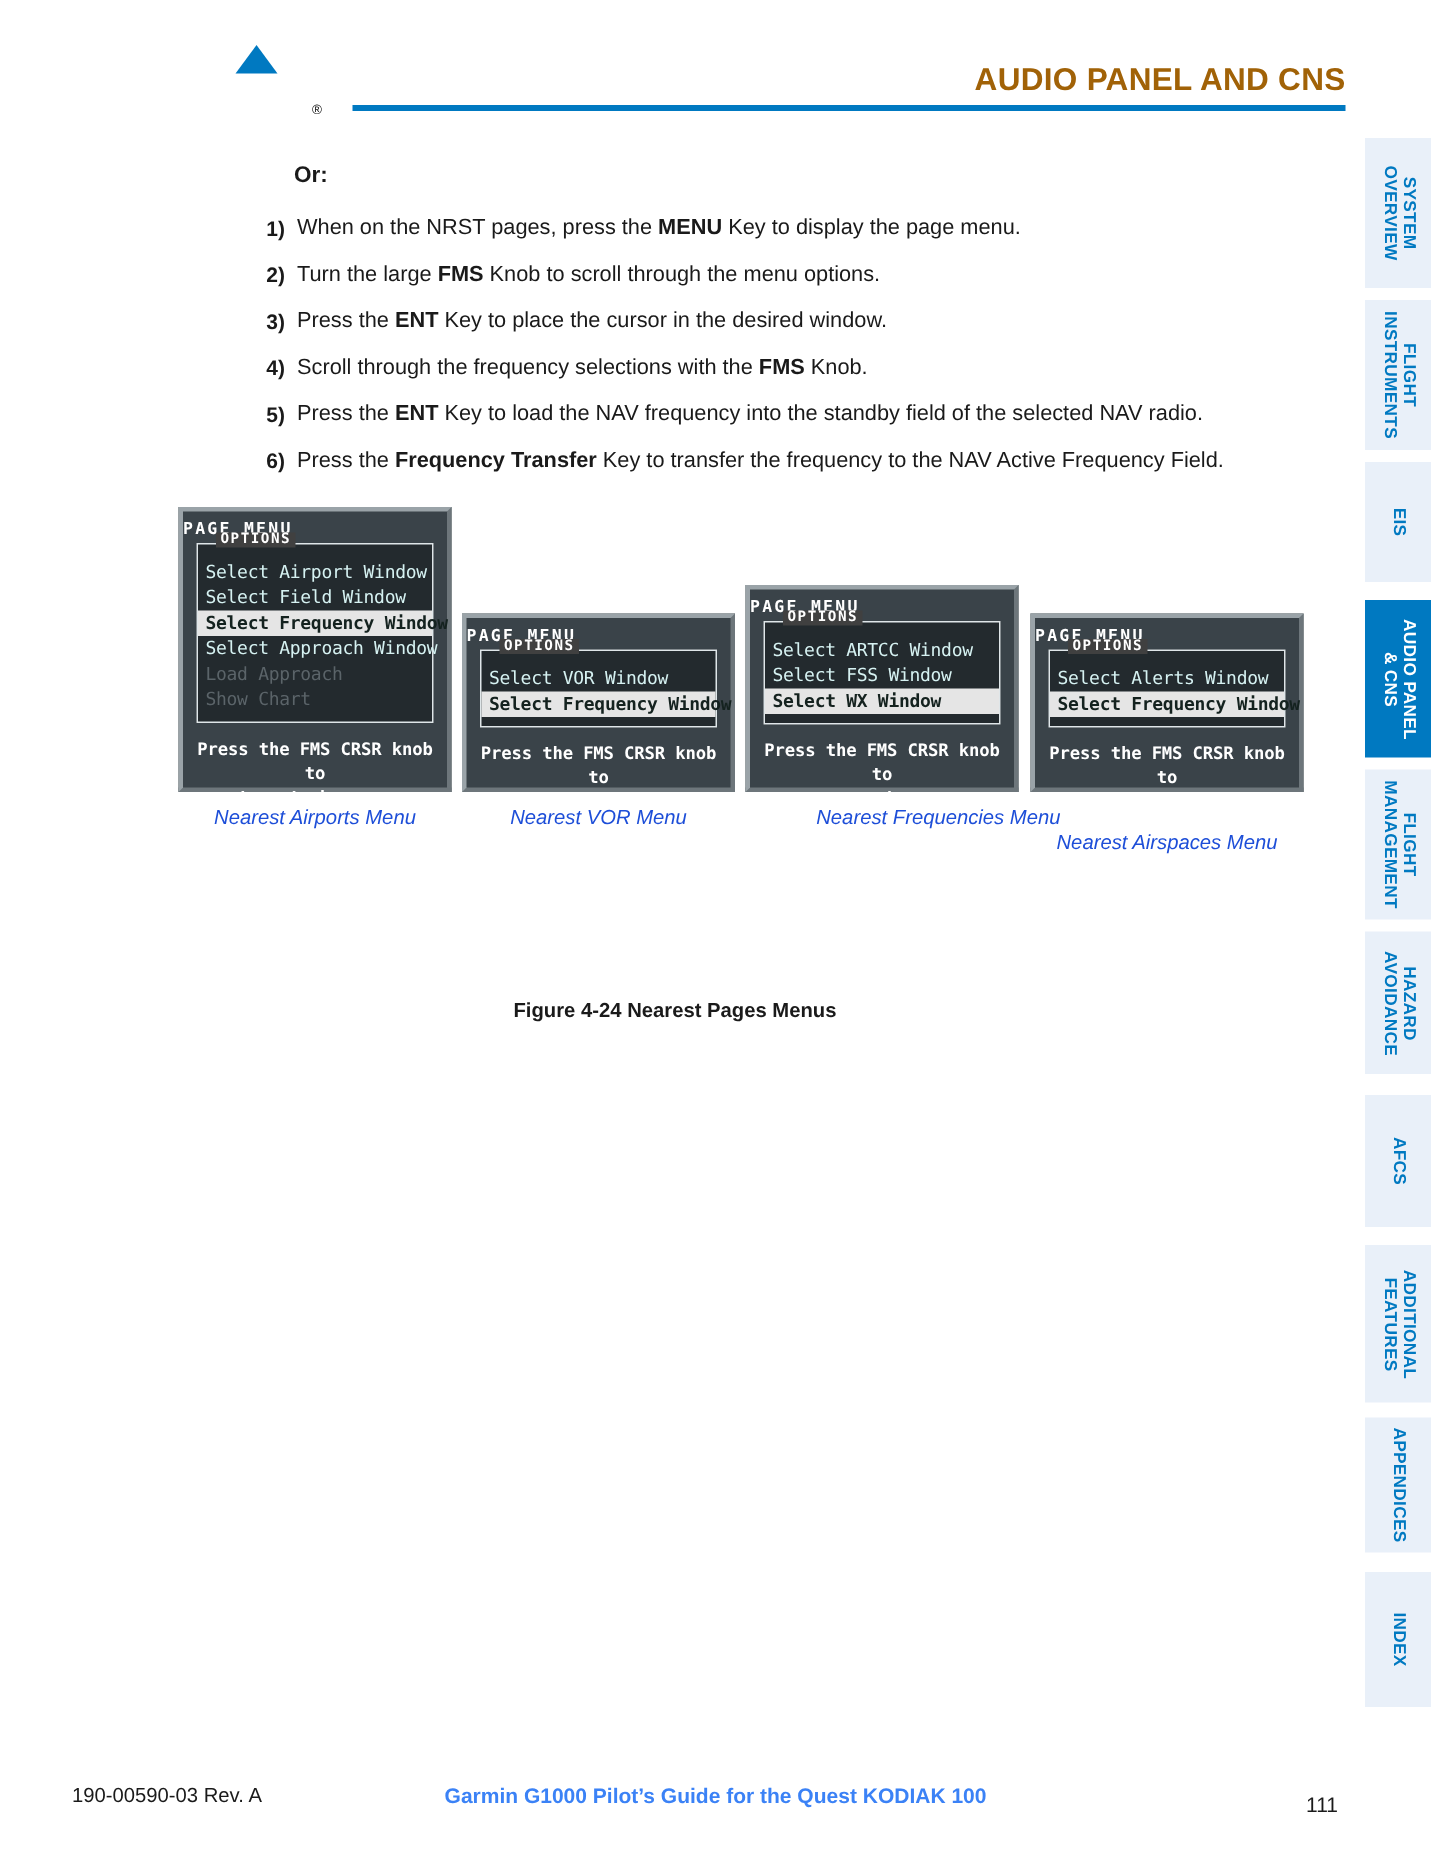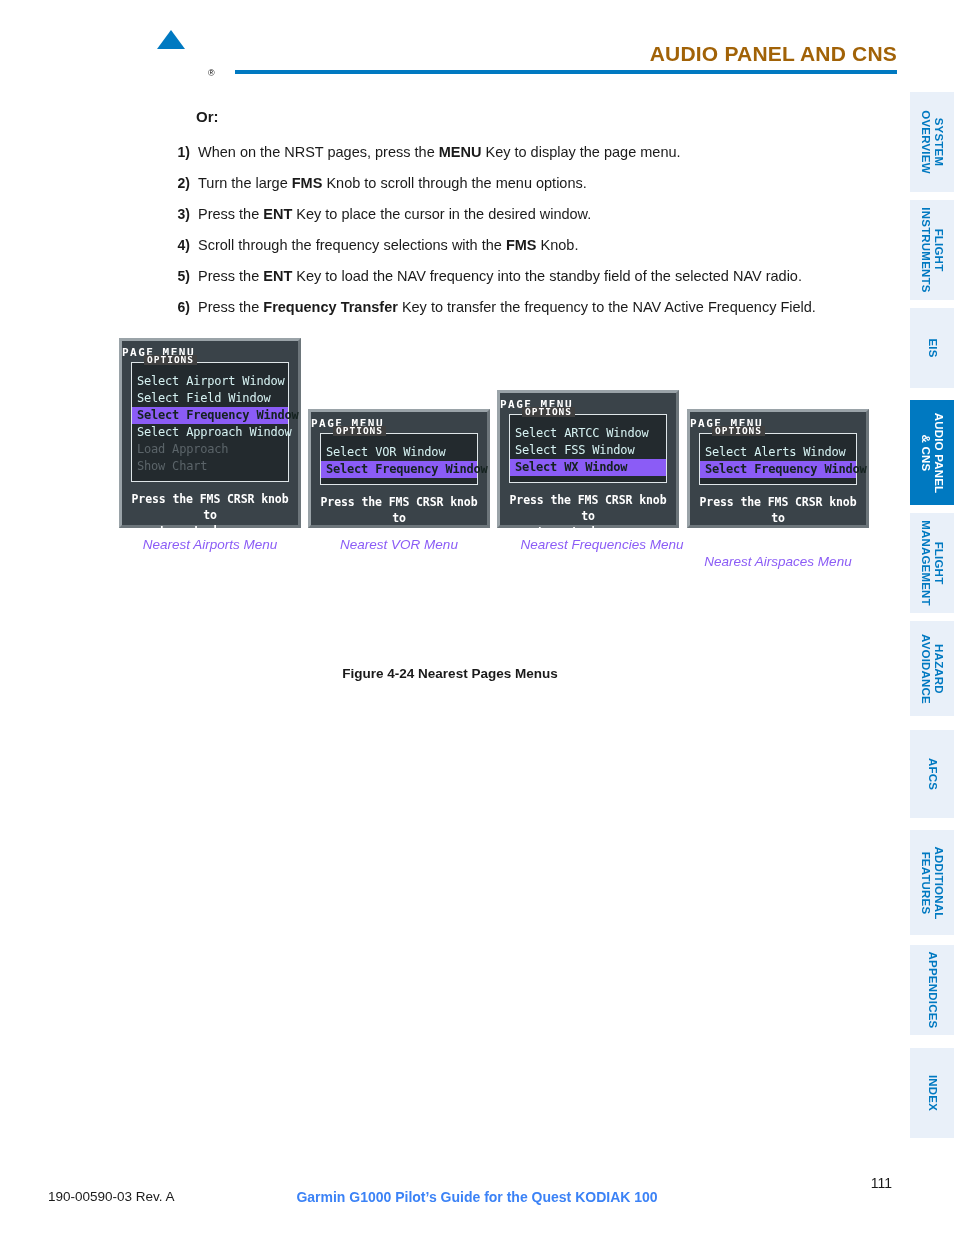--- a/index.html
+++ b/index.html
@@ -142,42 +142,42 @@
   .gmenu-item {
     color: #d6f2f2;
     font-size: 12px;
     line-height: 17px;
     height: 17px;
     padding-left: 5px;
     white-space: nowrap;
     letter-spacing: -0.2px;
   }
   .gmenu-item.selected {
-    background: #8b5cf6;
+    background: #e5e5e5;
     color: #14221f;
     font-weight: bold;
   }
   .gmenu-item.disabled {
     color: #5b6469;
   }
   .gmenu-footer {
     color: #ffffff;
     font-size: 11.5px;
     font-weight: bold;
     text-align: center;
     line-height: 16px;
     margin-top: 9px;
     letter-spacing: -0.1px;
   }
 
   .gcaption {
     position: absolute;
     font-size: 13.5px;
     font-style: italic;
-    color: #8b5cf6;
+    color: #1d4ed8;
     white-space: nowrap;
     text-align: center;
   }
   #figure-caption {
     position: absolute;
     left: 0; top: 566px;
     width: 900px;
     text-align: center;
     font-size: 13.5px;
     font-weight: bold;
@@ -228,21 +228,21 @@
     position: absolute;
     left: 0; top: 14px;
     width: 954px;
     text-align: center;
     font-size: 14px;
     font-weight: bold;
     color: #3b82f6;
   }
   #footer-right {
     position: absolute;
-    right: 62px; top: 0;
+    right: 62px; top: 20px;
     font-size: 14px;
     color: #1a1a1a;
   }
 </style>
 </head>
 <body>
 
 <div id="header">
   <div id="garmin-logo">
     <div id="garmin-triangle"></div>
@@ -314,21 +314,21 @@
         <div class="gmenu-title">PAGE MENU</div>
         <div class="gmenu-options-wrap">
           <div class="gmenu-options-label">OPTIONS</div>
           <div class="gmenu-item">Select ARTCC Window</div>
           <div class="gmenu-item">Select FSS Window</div>
           <div class="gmenu-item selected">Select WX Window</div>
         </div>
         <div class="gmenu-footer">Press the FMS CRSR knob to</div>
         <div class="gmenu-footer" style="margin-top: 0px;">return to base page</div>
       </div>
-      <div class="gcaption" style="left: 511px; top: 437px; width: 182px;">Nearest Frequencies Menu</div>
+      <div class="gcaption" style="left: 525px; top: 437px; width: 182px; text-align: right;">Nearest Frequencies Menu</div>
       <div class="gmenu" style="left: 687px; top: 309px; width: 182px; height: 119px;">
         <div class="gmenu-title">PAGE MENU</div>
         <div class="gmenu-options-wrap">
           <div class="gmenu-options-label">OPTIONS</div>
           <div class="gmenu-item">Select Alerts Window</div>
           <div class="gmenu-item selected">Select Frequency Window</div>
         </div>
         <div class="gmenu-footer">Press the FMS CRSR knob to</div>
         <div class="gmenu-footer" style="margin-top: 0px;">return to base page</div>
       </div>

